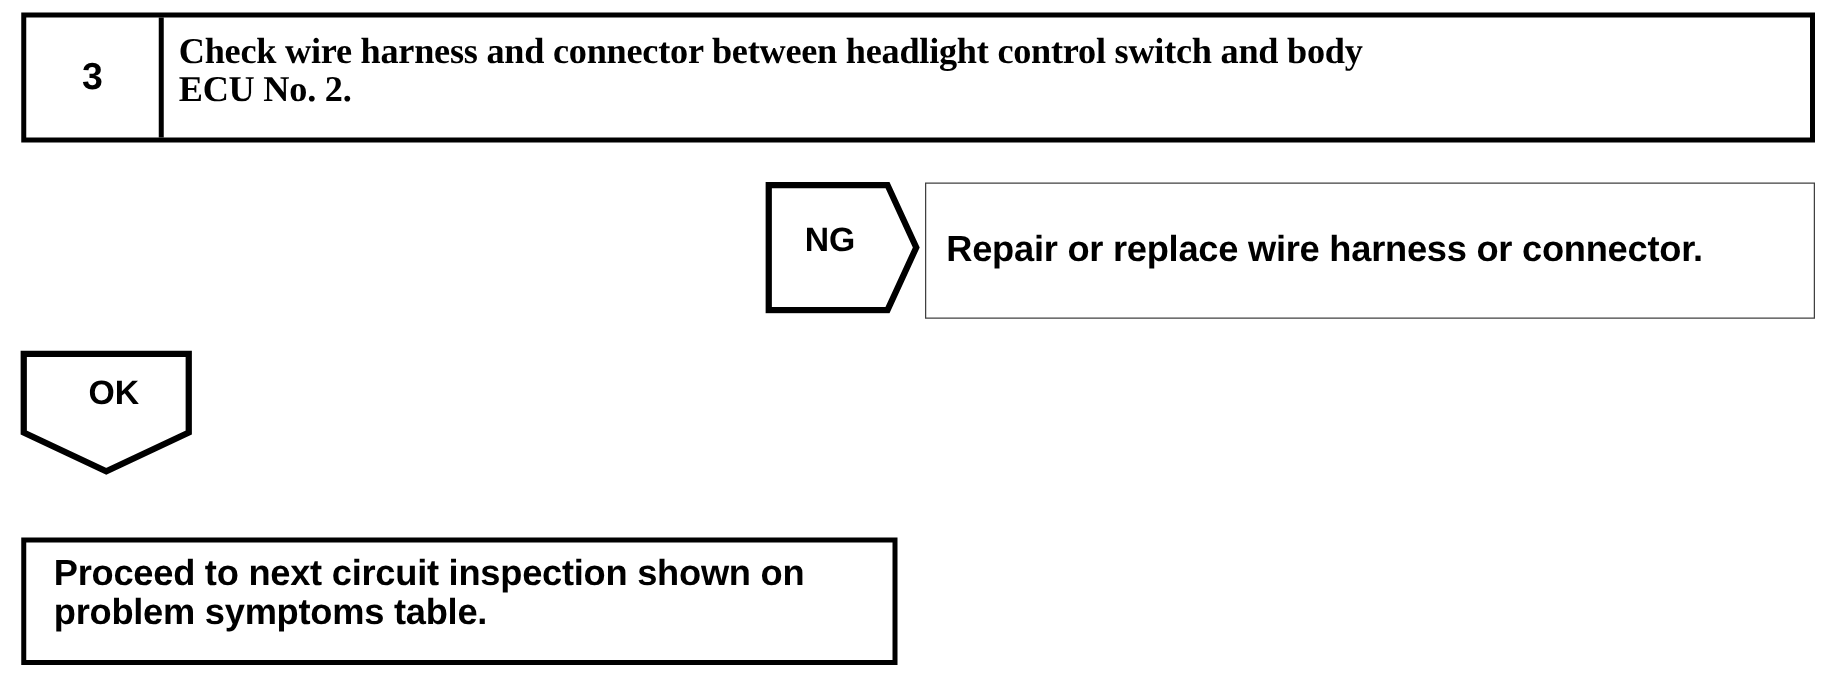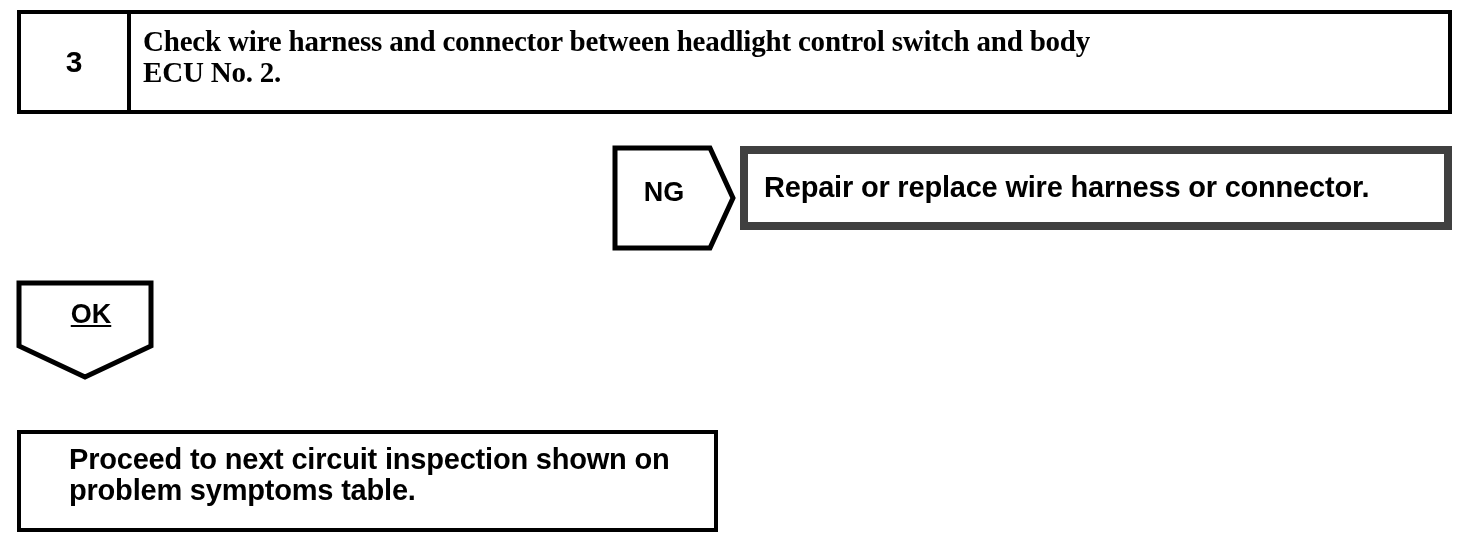--- a/index.html
+++ b/index.html
@@ -93,23 +93,23 @@
     letter-spacing: 0px;
     pointer-events: none;
   }
 
   
   .ng-result-box {
     position: absolute;
     left: 740px;
     top: 146px;
     width: 712px;
-    height: 84px;
-    box-sizing: border-box;
-    border: 8px solid #404040;
+    height: 109px;
+    box-sizing: border-box;
+    border: 1px solid #404040;
     background: #ffffff;
     display: flex;
     align-items: center;
     padding-left: 16px;
   }
   .ng-result-text {
     font-size: 29px;
     font-weight: bold;
     line-height: 1.08;
     letter-spacing: -0.2px;
@@ -134,21 +134,20 @@
     top: 280px;
     width: 150px;
     height: 68px;
     display: flex;
     align-items: center;
     justify-content: center;
     font-size: 27px;
     font-weight: bold;
     letter-spacing: 0px;
     pointer-events: none;
-    text-decoration: underline;
   }
 
   
   .ok-result-box {
     position: absolute;
     left: 17px;
     top: 430px;
     width: 701px;
     height: 102px;
     box-sizing: border-box;
@@ -157,21 +156,20 @@
     display: flex;
     align-items: flex-start;
     padding: 10px 8px 0 22px;
   }
   .ok-result-text {
     font-size: 29px;
     font-weight: bold;
     line-height: 1.08;
     letter-spacing: -0.2px;
     white-space: pre-line;
-    margin-left: 26px;
   }
 </style>
 </head>
 <body>
 
 <div id="canvas">
 
   <div class="step-row">
     <div class="step-number-cell">
       <span class="step-number-text">3</span>

